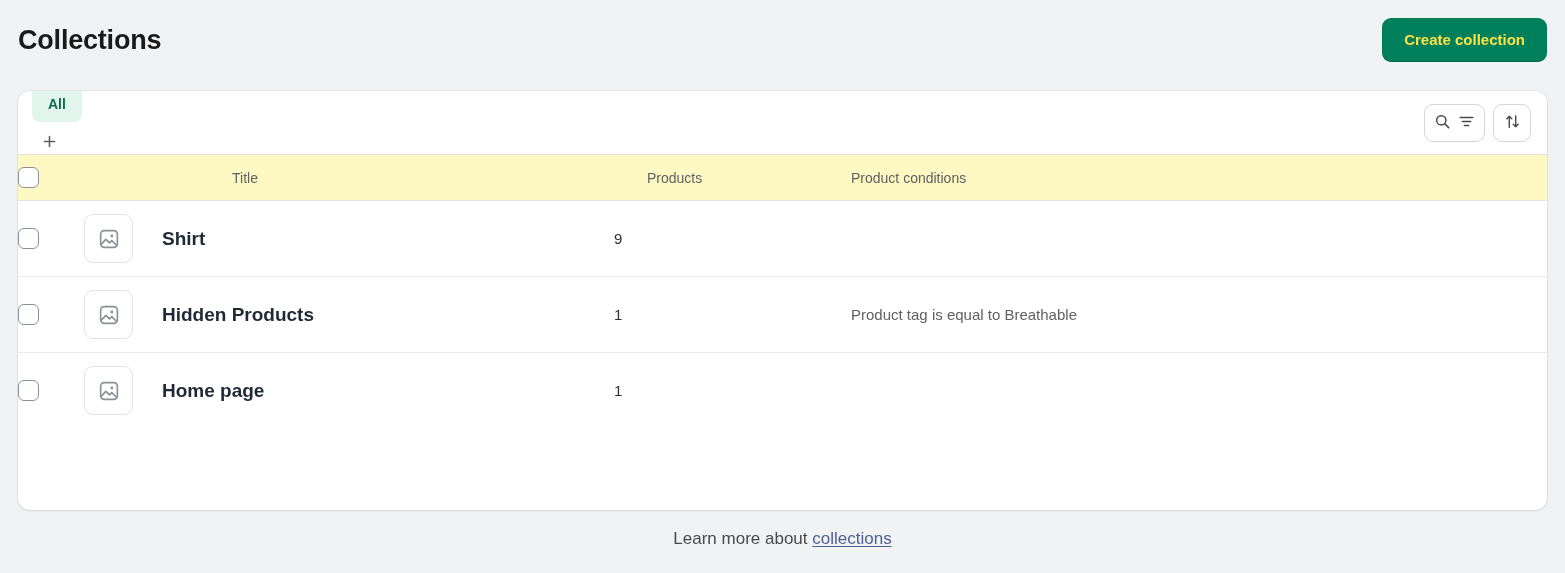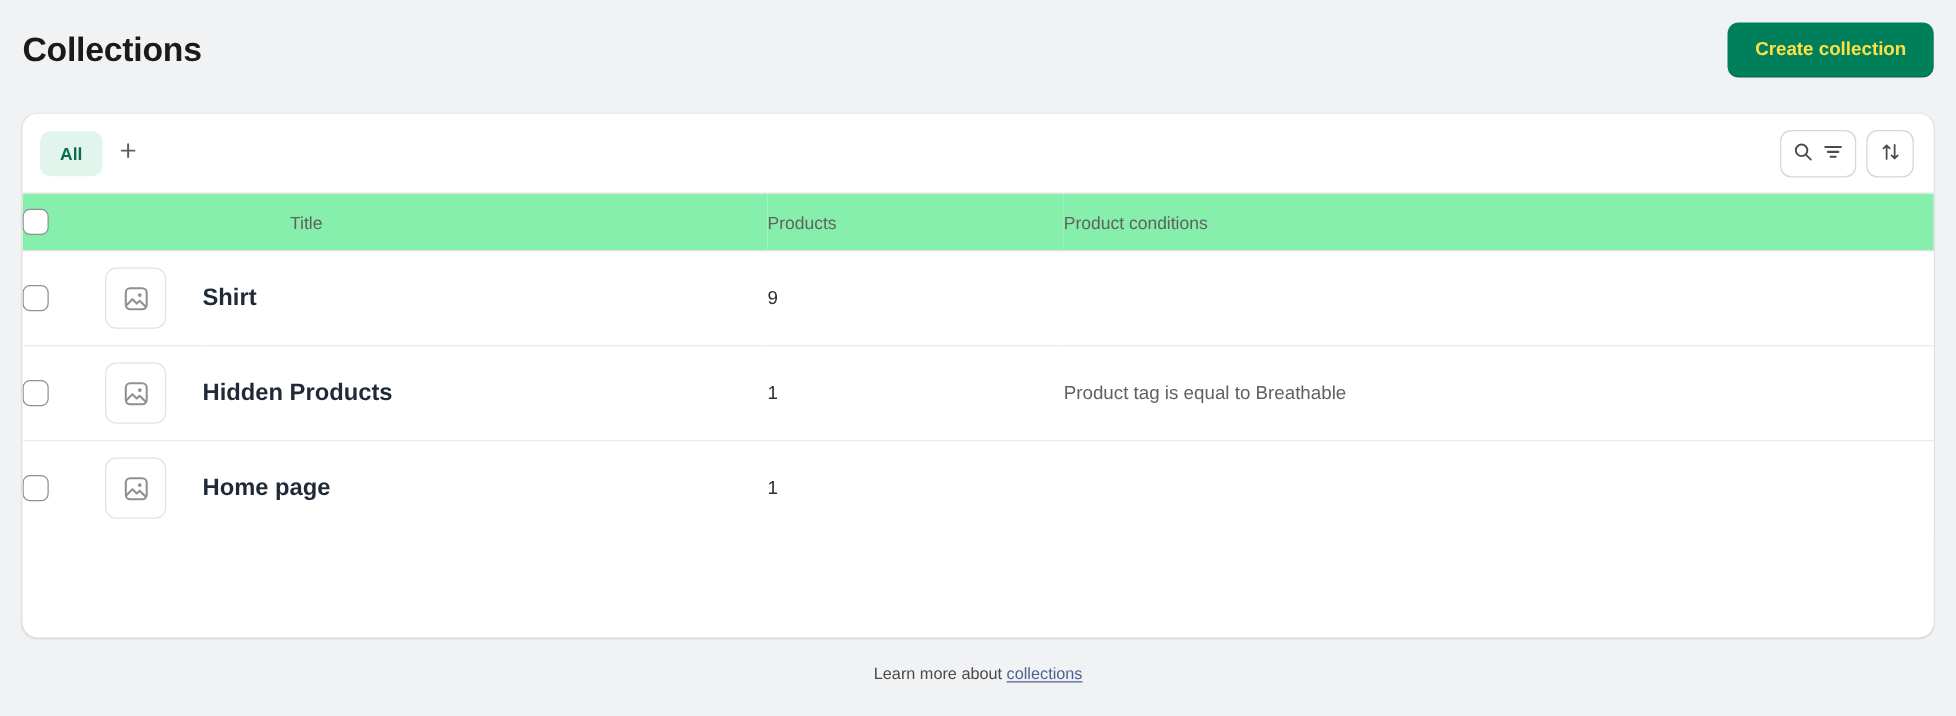--- a/index.html
+++ b/index.html
@@ -79,20 +79,21 @@
     align-items: center;
     padding: 0 14px 0 14px;
     box-sizing: border-box;
     border-bottom: 1px solid #e3e3e3;
     position: relative;
   }
   .tabs {
     display: flex;
     align-items: flex-start;
     gap: 4px;
+    flex-direction: column;
   }
   .tab {
     background: #e1f5ec;
     color: #0b6b4f;
     font-size: 14px;
     font-weight: 600;
     border-radius: 8px;
     padding: 8px 16px;
     line-height: 20px;
     cursor: pointer;
@@ -132,21 +133,21 @@
     box-sizing: border-box;
   }
 
   
   .table {
     width: 100%;
     border-collapse: collapse;
     table-layout: fixed;
   }
   .table thead tr {
-    background: #86efac;
+    background: #fef9c3;
     border-bottom: 1px solid #e3e3e3;
   }
   .table th {
     text-align: left;
     font-size: 14px;
     font-weight: 400;
     color: #616161;
     padding: 0;
     height: 45px;
     vertical-align: middle;
@@ -206,31 +207,31 @@
     color: #303030;
     line-height: 20px;
   }
   .conditions-text {
     font-size: 15px;
     font-weight: 400;
     color: #616161;
     line-height: 20px;
   }
   .th-title { padding-left: 148px; }
-  .th-products { padding-left: 0px; }
+  .th-products { padding-left: 0px; margin-left: 33px; }
   .th-conditions { padding-left: 0px; }
 
   
   .footer {
     position: absolute;
     left: 0;
     top: 528px;
     width: 1565px;
     text-align: center;
-    font-size: 13px;
+    font-size: 17px;
     color: #4a4a4a;
     line-height: 22px;
   }
   .footer a {
     color: #4f5f93;
     text-decoration: underline;
     text-underline-offset: 2px;
   }
   .footer-inner {
     display: inline-block;

